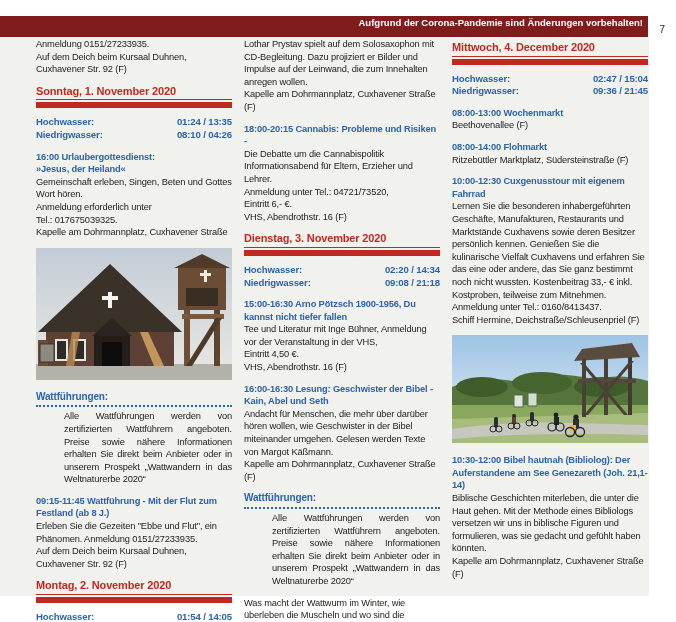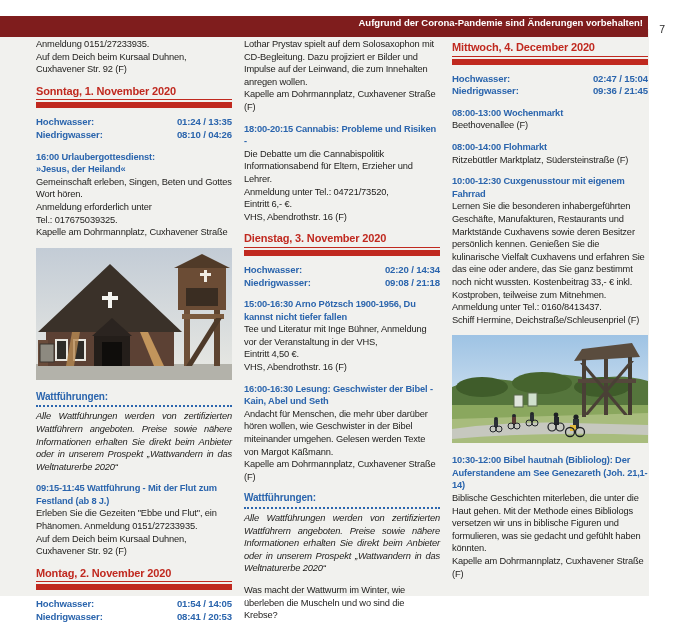--- a/index.html
+++ b/index.html
@@ -25,21 +25,21 @@
   .date-bar{height:6px;background:#c0291f;margin-top:2px;}
   .tides{color:#2b65ad;font-weight:bold;font-size:9.6px;margin:0 0 9px 0;}
   .tide-row{display:flex;justify-content:space-between;}
   .event{margin:0 0 9px 0;}
   .event-title{color:#2b65ad;font-weight:bold;}
   .watt{margin:2px 0 9px 0;}
   .watt-heading{
     color:#2b65ad;font-weight:bold;font-size:10px;
     border-bottom:2px dotted #2b65ad;padding-bottom:2px;margin-bottom:3px;
   }
-  .watt-note{font-style:italic;text-align:justify;}
+  .watt-note{text-align:justify;margin-left:28px;}
   .photo{display:block;margin:2px 0 11px 0;}
 </style>
 </head>
 <body>
 
 <div class="scan-bg"></div>
 
 <div class="banner">
   <span>Aufgrund der Corona-Pandemie sind Änderungen vorbehalten!</span>
 </div>

